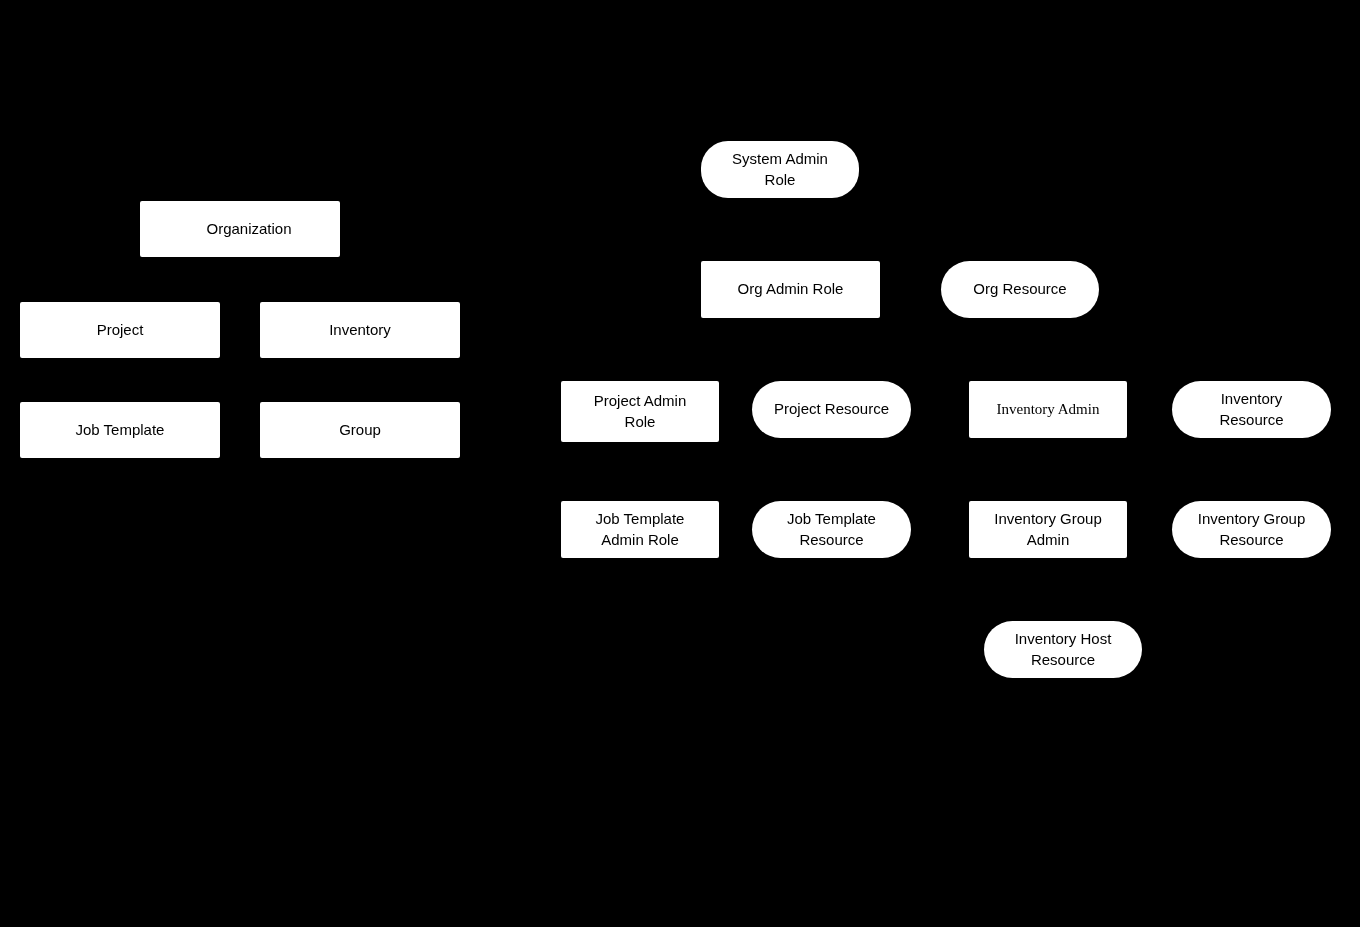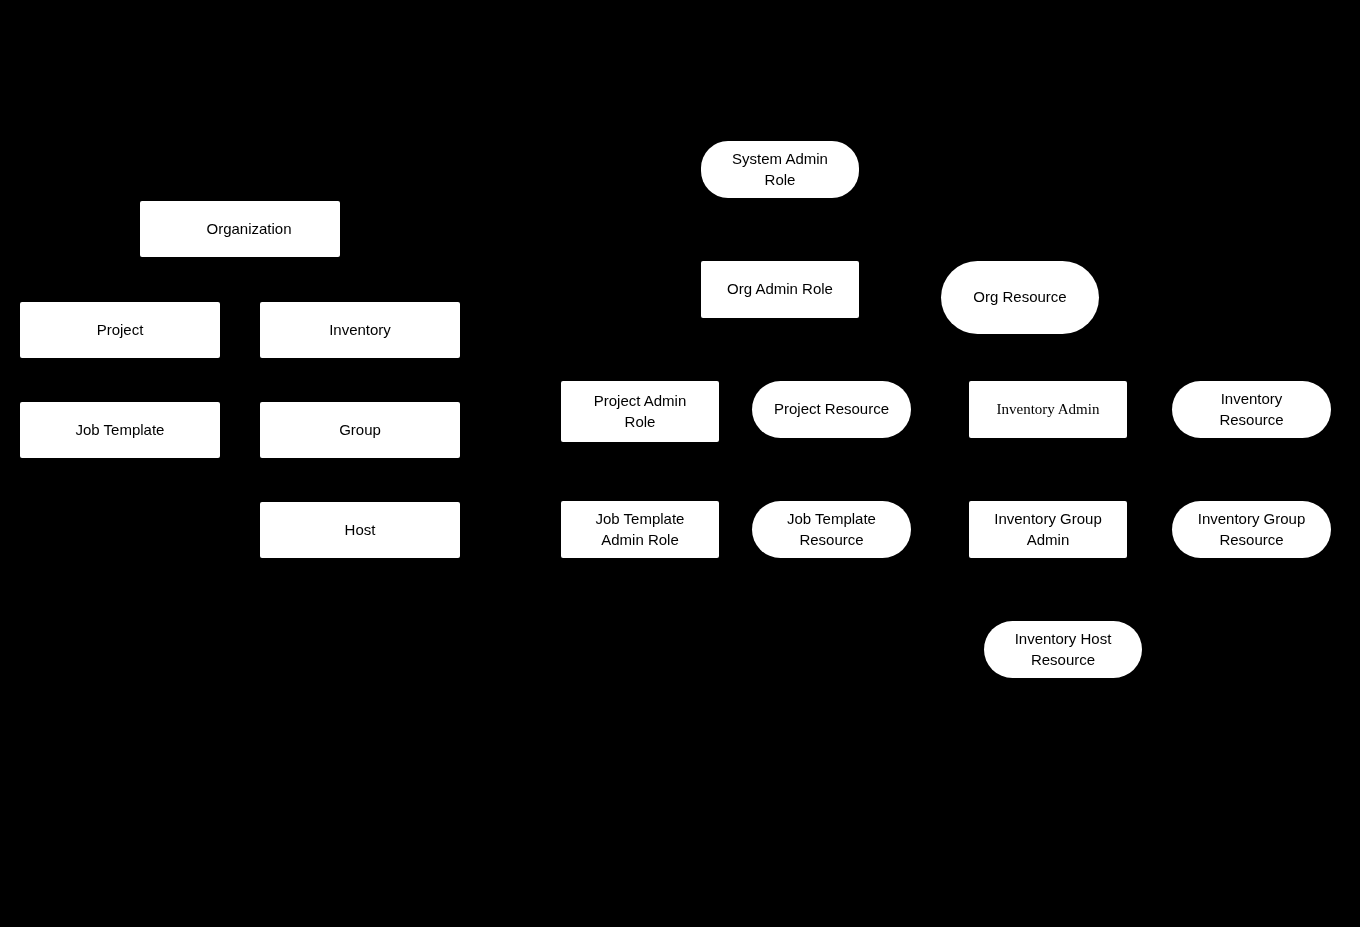--- a/index.html
+++ b/index.html
@@ -38,25 +38,24 @@
 </style>
 </head>
 <body>
 
 <div id="canvas" style="background: rgb(0, 0, 0);">
     <div class="node rect" style="left: 140px; top: 201px; width: 200px; height: 56px; background: rgb(255, 255, 255); color: rgb(0, 0, 0); padding-left: 24px;">Organization</div>
     <div class="node rect" style="left: 20px; top: 302px; width: 200px; height: 56px; background: rgb(255, 255, 255); color: rgb(0, 0, 0);">Project</div>
     <div class="node rect" style="left: 260px; top: 302px; width: 200px; height: 56px; background: rgb(255, 255, 255); color: rgb(0, 0, 0);">Inventory</div>
     <div class="node rect" style="left: 20px; top: 402px; width: 200px; height: 56px; background: rgb(255, 255, 255); color: rgb(0, 0, 0);">Job Template</div>
     <div class="node rect" style="left: 260px; top: 402px; width: 200px; height: 56px; background: rgb(255, 255, 255); color: rgb(0, 0, 0);">Group</div>
-    <div class="node rect" style="left: 260px; top: 502px; width: 200px; height: 56px; background: rgb(255, 255, 255); color: rgb(0, 0, 0);">Host</div>
     <div class="node rect" style="left: 701px; top: 141px; width: 158px; height: 57px; background: rgb(255, 255, 255); color: rgb(0, 0, 0); border-radius: 27px;">System Admin
 Role</div>
-    <div class="node rect" style="left: 701px; top: 261px; width: 158px; height: 57px; background: rgb(255, 255, 255); color: rgb(0, 0, 0);">Org Admin Role</div>
-    <div class="node stadium" style="left: 941px; top: 261px; width: 158px; height: 73px; background: rgb(255, 255, 255); color: rgb(0, 0, 0);">Org Resource</div>
+    <div class="node rect" style="left: 701px; top: 261px; width: 179px; height: 57px; background: rgb(255, 255, 255); color: rgb(0, 0, 0);">Org Admin Role</div>
+    <div class="node stadium" style="left: 941px; top: 261px; width: 158px; height: 57px; background: rgb(255, 255, 255); color: rgb(0, 0, 0);">Org Resource</div>
     <div class="node rect" style="left: 561px; top: 381px; width: 158px; height: 61px; background: rgb(255, 255, 255); color: rgb(0, 0, 0);">Project Admin
 Role</div>
     <div class="node stadium" style="left: 752px; top: 381px; width: 159px; height: 57px; background: rgb(255, 255, 255); color: rgb(0, 0, 0);">Project Resource</div>
     <div class="node rect" style="left: 969px; top: 381px; width: 158px; height: 57px; background: rgb(255, 255, 255); color: rgb(0, 0, 0); font-family: Liberation Serif, serif;">Inventory Admin</div>
     <div class="node stadium" style="left: 1172px; top: 381px; width: 159px; height: 57px; background: rgb(255, 255, 255); color: rgb(0, 0, 0);">Inventory
 Resource</div>
     <div class="node rect" style="left: 561px; top: 501px; width: 158px; height: 57px; background: rgb(255, 255, 255); color: rgb(0, 0, 0);">Job Template
 Admin Role</div>
     <div class="node stadium" style="left: 752px; top: 501px; width: 159px; height: 57px; background: rgb(255, 255, 255); color: rgb(0, 0, 0);">Job Template
 Resource</div>

